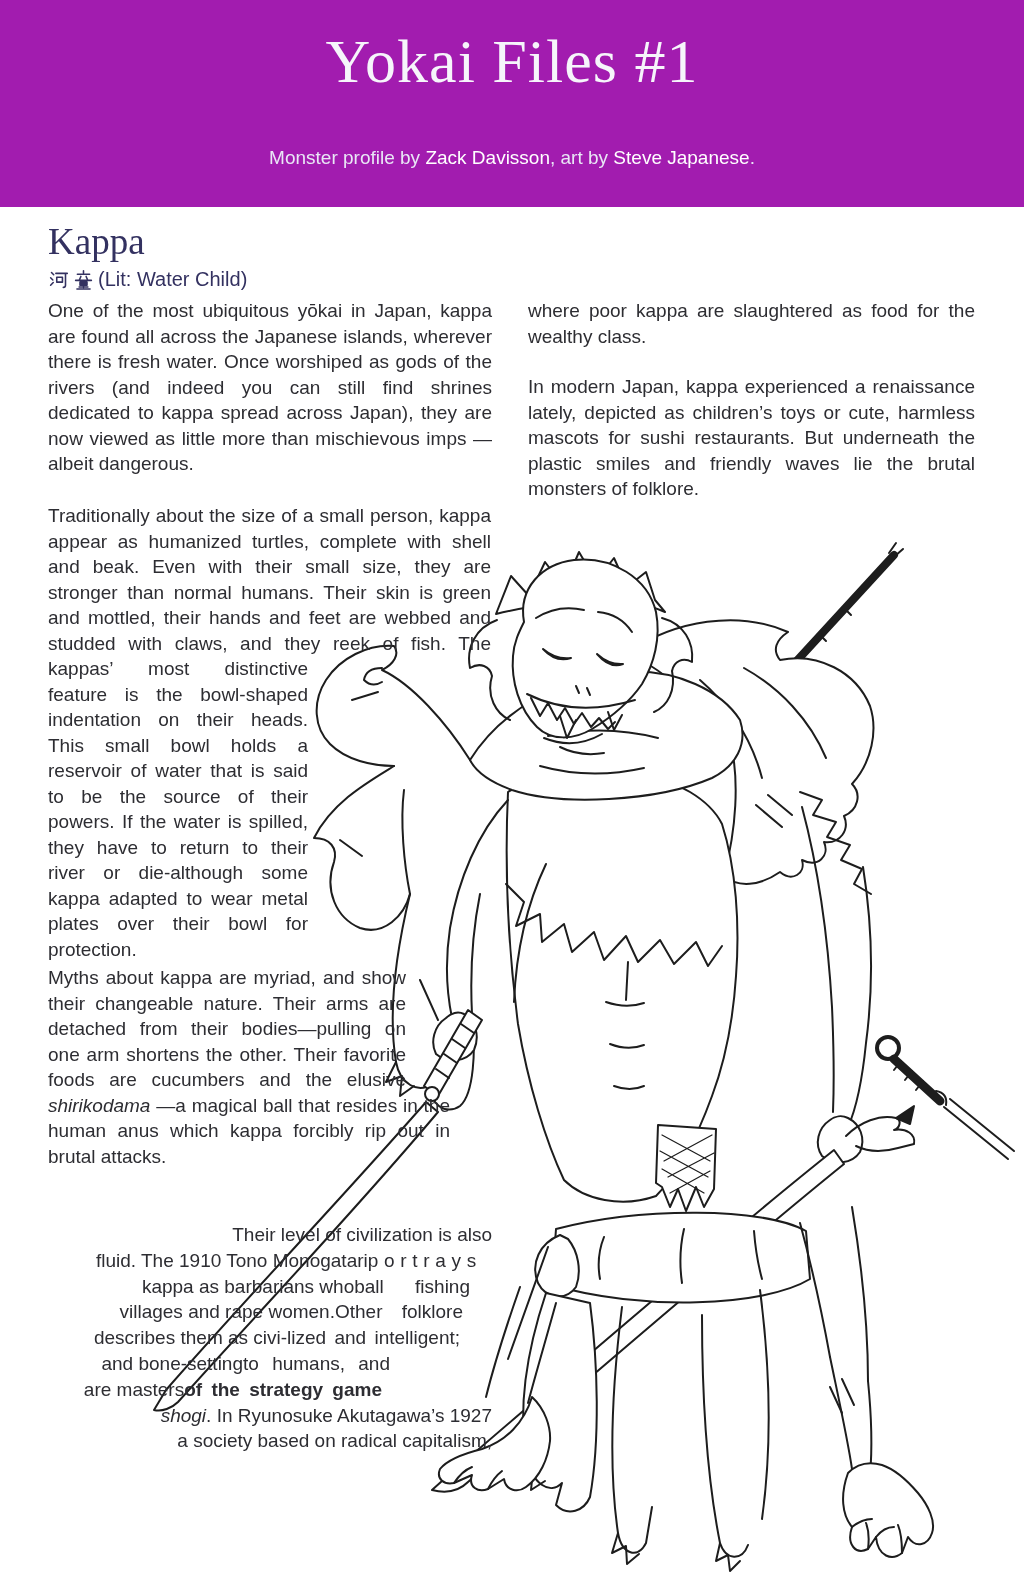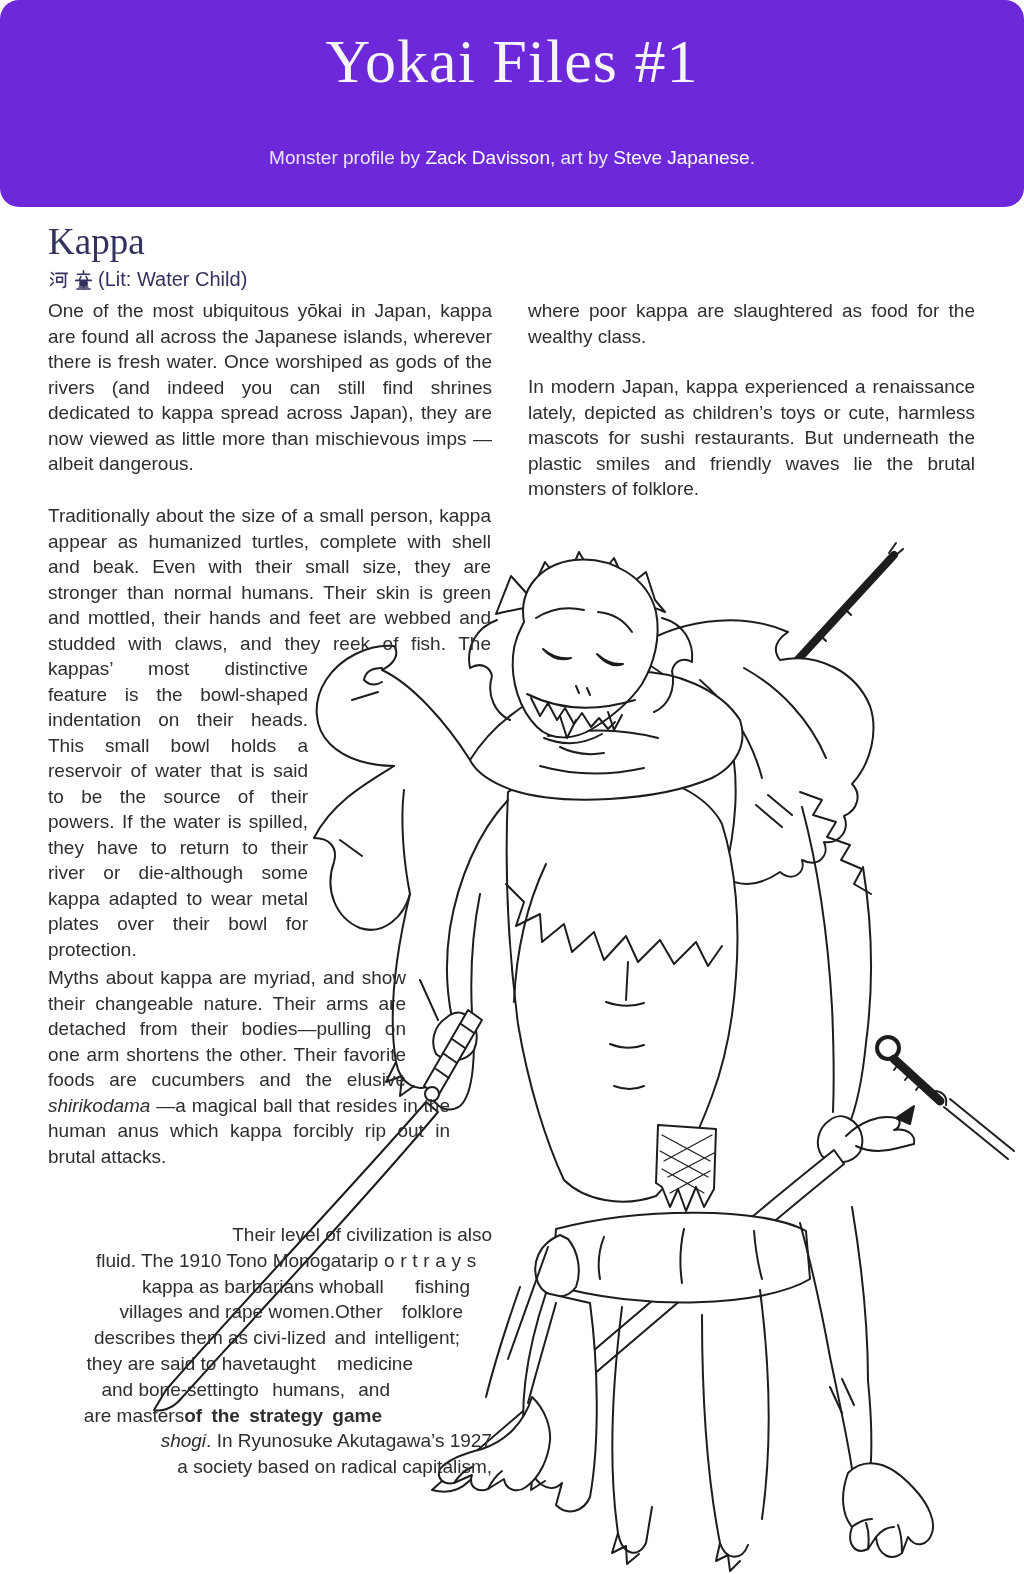--- a/index.html
+++ b/index.html
@@ -1,19 +1,19 @@
 <!DOCTYPE html>
 <html><head>
 <meta charset="utf-8">
 <style>
   html,body{margin:0;padding:0;background:#ffffff;}
   .page{position:relative;width:1024px;height:1574px;background:#ffffff;overflow:hidden;
         font-family:"Liberation Sans","DejaVu Sans",sans-serif;}
   
-  .hdr{position:absolute;left:0;top:0;width:1024px;height:207px;background:#6d28d9;border-radius:19px;}
+  .hdr{position:absolute;left:0;top:0;width:1024px;height:207px;background:#a21caf;}
   .hdr-title{position:absolute;left:0;top:26px;width:100%;text-align:center;
              font-family:"Liberation Serif","DejaVu Serif",serif;font-weight:400;
              font-size:62px;color:#f6f5fb;letter-spacing:1px;}
   .hdr-byline{position:absolute;left:0;top:147px;width:100%;text-align:center;
               font-size:19px;color:#e9e7f6;}
   .hdr-byline b{color:#ffffff;font-weight:400;}
   
   #art{position:absolute;left:0;top:207px;z-index:1;pointer-events:none;}
   
   .bt{font-size:19px;line-height:25.5px;text-align:justify;color:#2d2d32;}
@@ -175,24 +175,20 @@
           <span class="r">ball fishing</span>
         </div>
         <div class="p4-row r4">
           <span class="l">villages and rape women.</span>
           <span class="r">Other folklore</span>
         </div>
         <div class="p4-row r5">
           <span class="l">describes them as civi-</span>
           <span class="r">lized and intelligent;</span>
         </div>
-        <div class="p4-row r6">
-          <span class="l">they are said to have</span>
-          <span class="r">taught medicine</span>
-        </div>
         <div class="p4-row r7">
           <span class="l">and bone-setting</span>
           <span class="r">to humans, and</span>
         </div>
         <div class="p4-row r8">
           <span class="l">are masters</span>
           <span class="r">of the strategy game</span>
         </div>
         <div class="p4-row r9">
           <span class="l"><i>shogi</i>. In Ryunosuke Akutagawa’s 1927</span>

